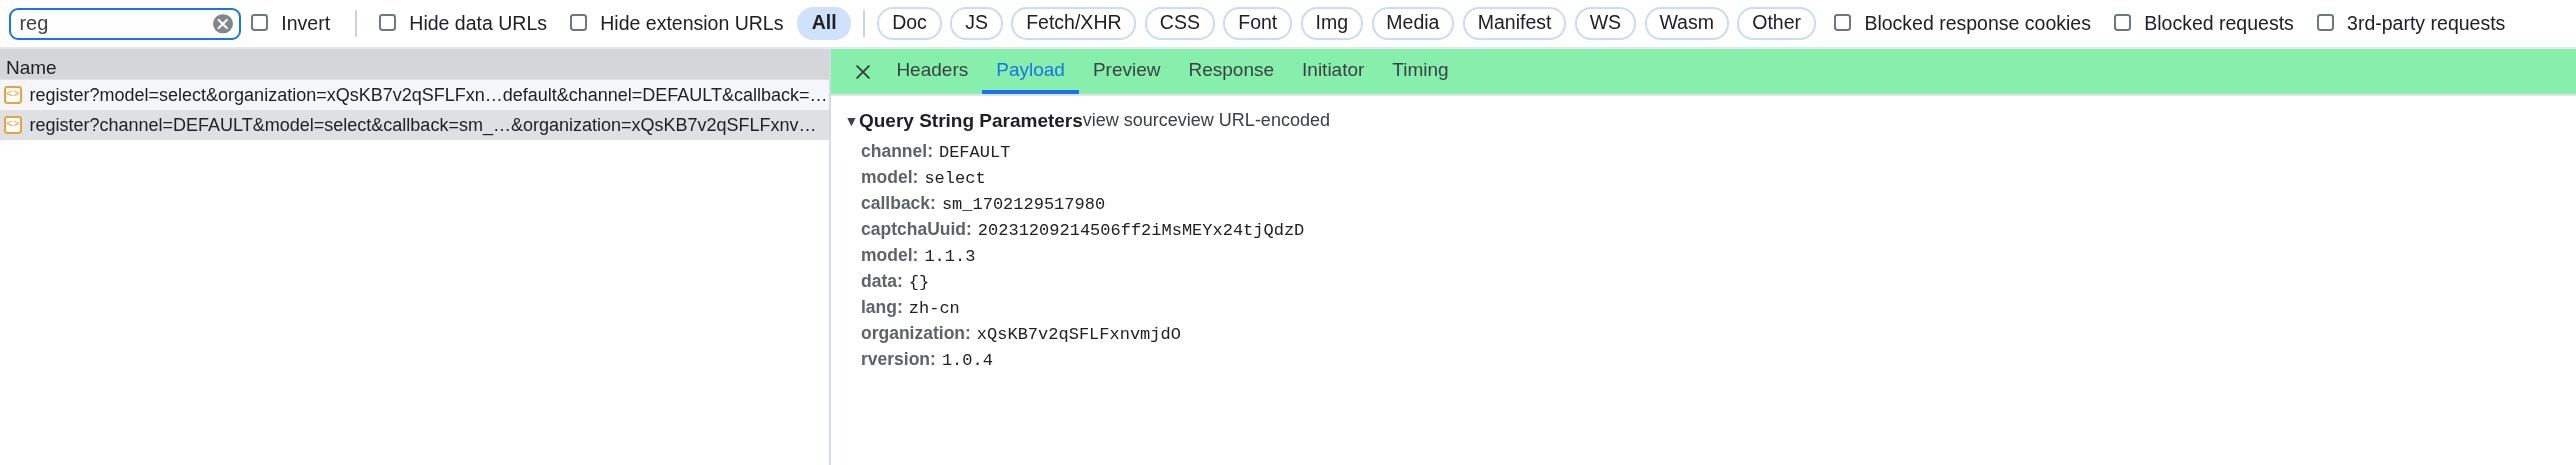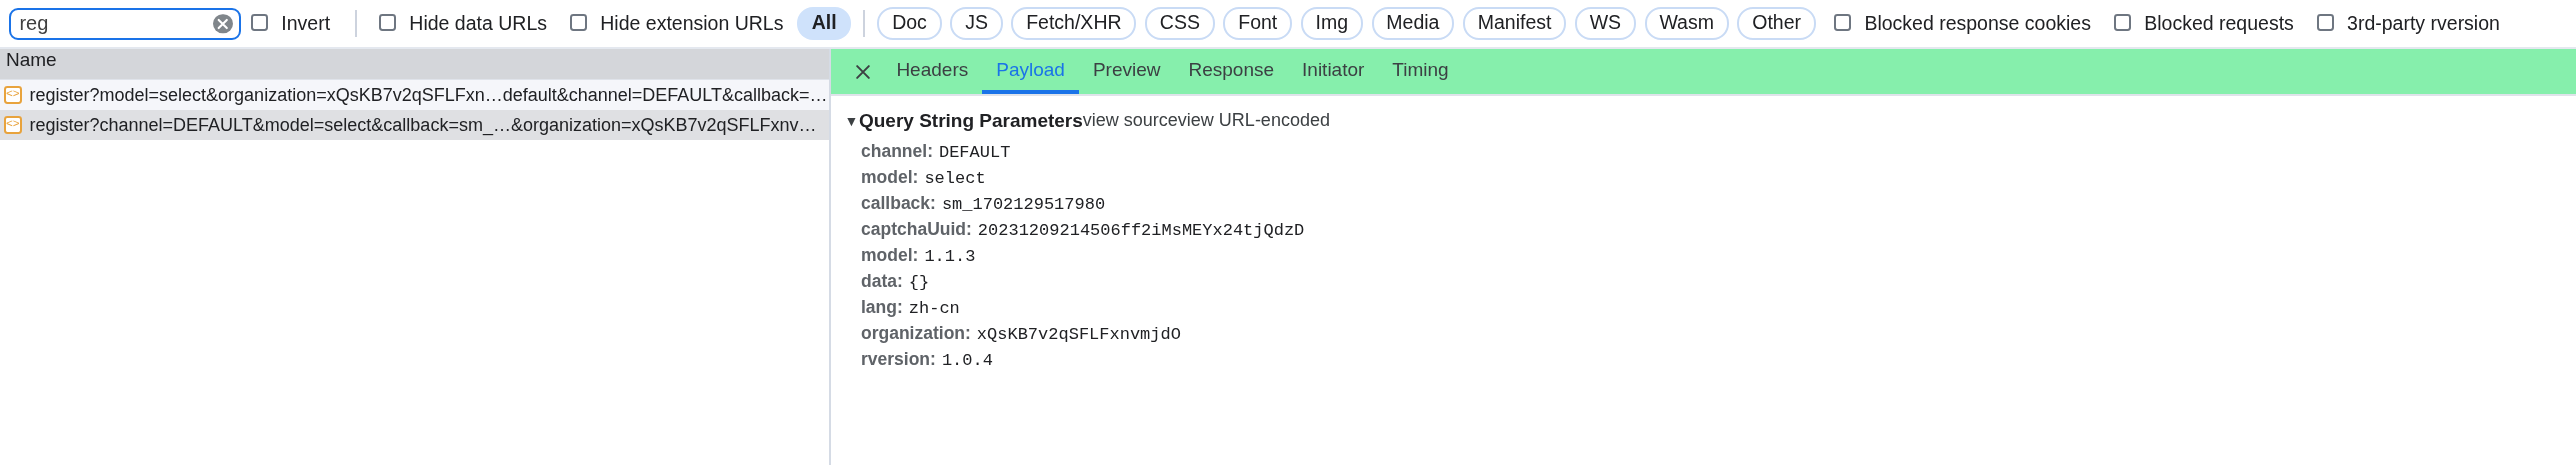--- a/index.html
+++ b/index.html
@@ -116,21 +116,21 @@
     border-right: 2px solid #d5dbe5;
     display: flex;
     flex-direction: column;
     overflow: hidden;
   }
   #list-header {
     height: 31px;
     background: #d4d6da;
     border-bottom: 1.3px solid #dfe3ea;
     display: flex;
-    align-items: flex-start;
+    align-items: flex-end;
     padding-left: 6px;
     flex: 0 0 auto;
   }
   #list-header .col {
     font-size: 19px;
     color: #202124;
   }
   .req-row {
     height: 30px;
     display: flex;
@@ -300,21 +300,21 @@
     <span class="cb-label">Blocked response cookies</span>
   </label>
 
   <label class="cb-item">
     <span class="cb-box"></span>
     <span class="cb-label">Blocked requests</span>
   </label>
 
   <label class="cb-item">
     <span class="cb-box"></span>
-    <span class="cb-label">3rd-party rversion</span>
+    <span class="cb-label">3rd-party requests</span>
   </label>
 </div>
 
 <div id="body-split">
 
   <div id="request-panel">
     <div id="list-header">
       <span class="col">Name</span>
     </div>
 

